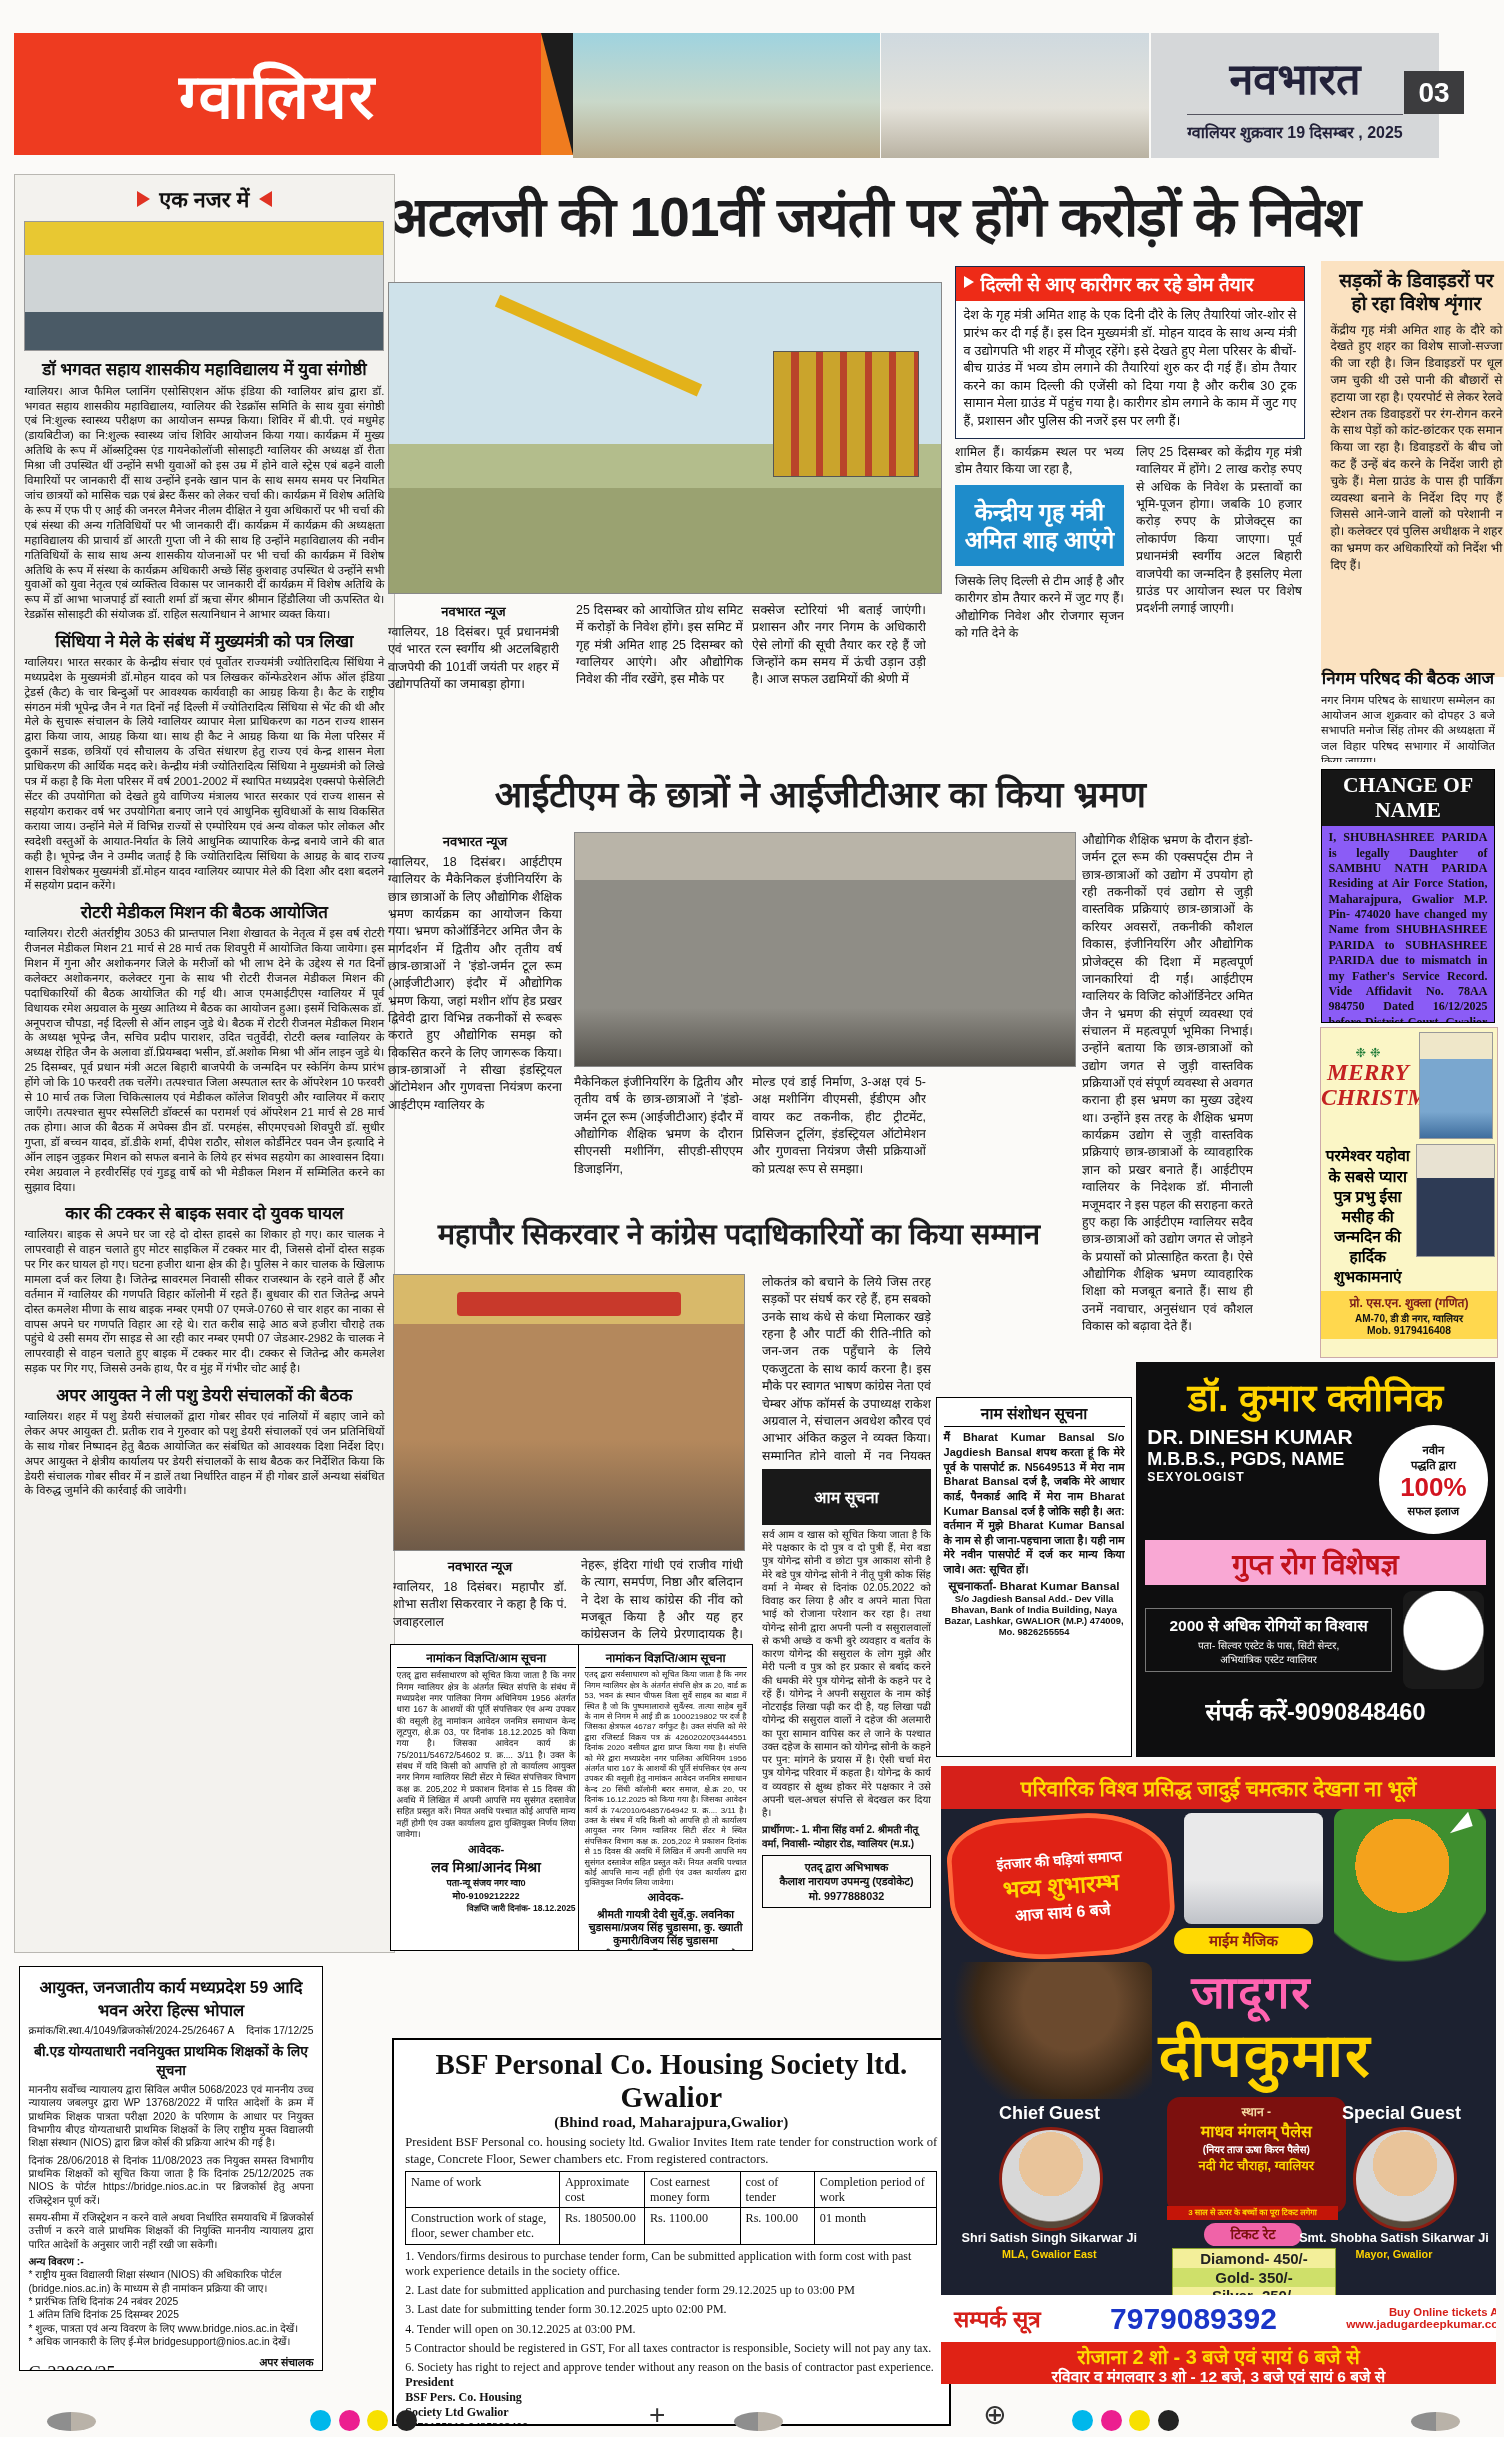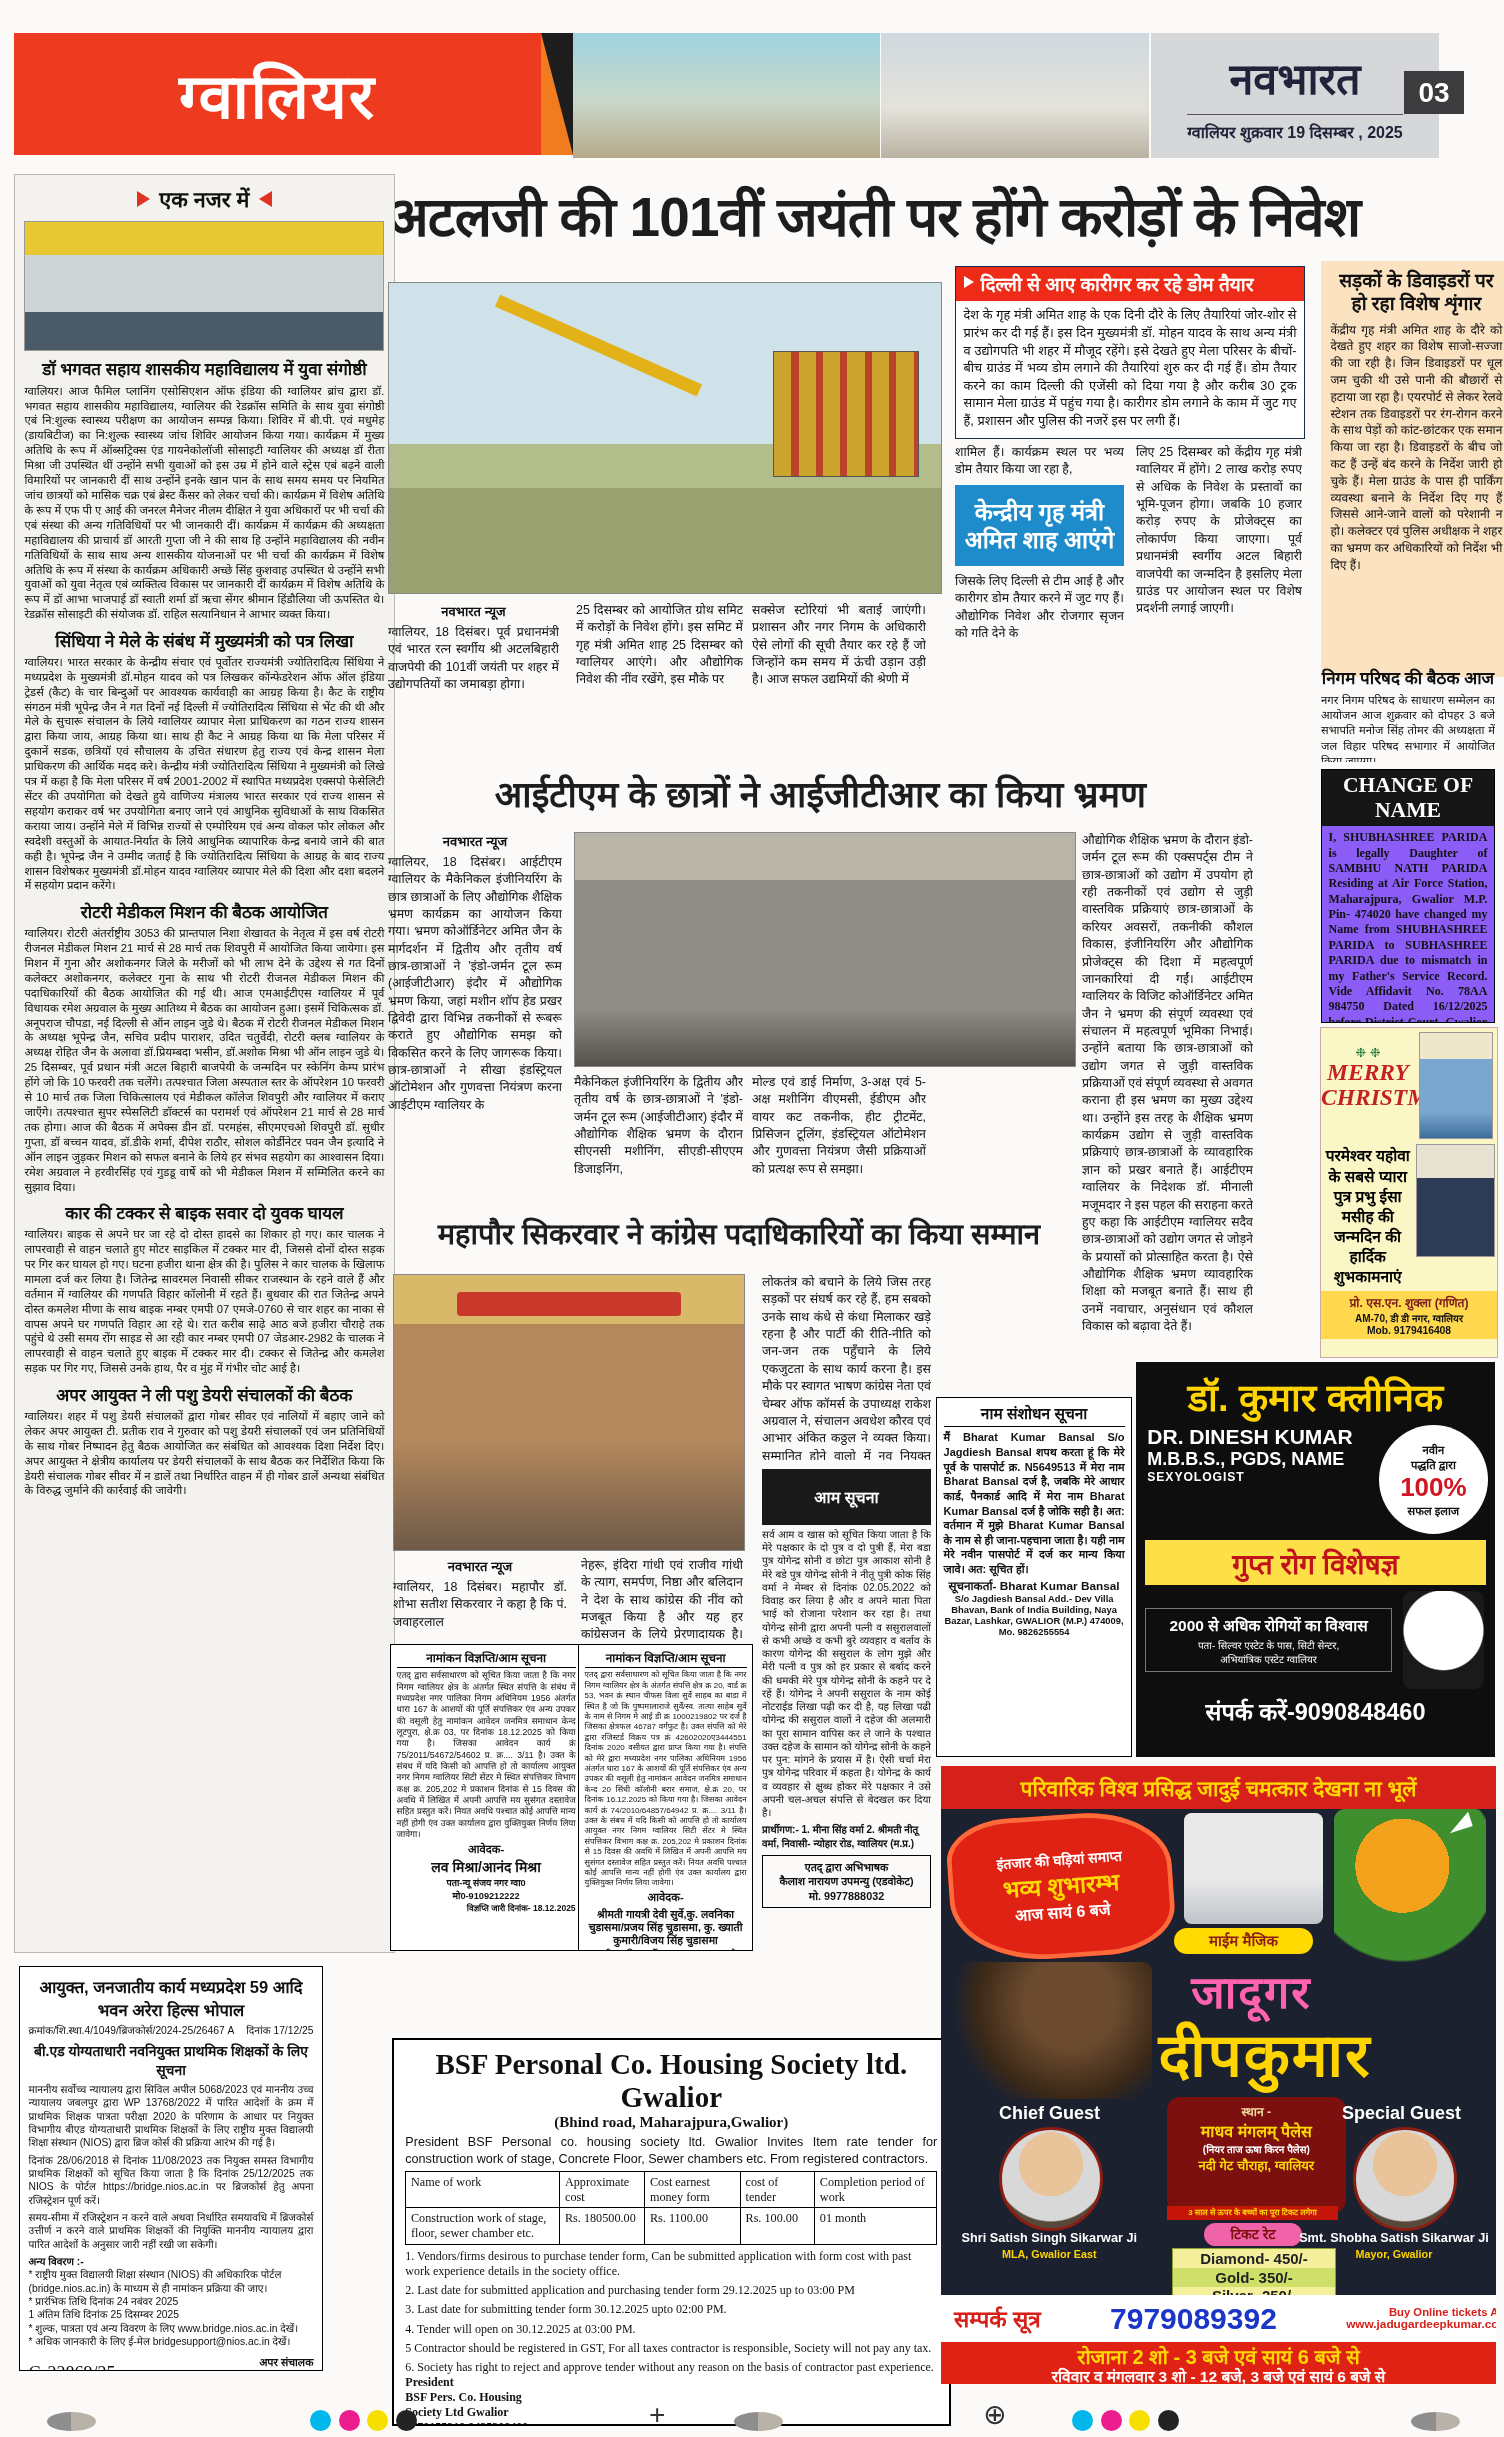--- a/index.html
+++ b/index.html
@@ -58,21 +58,21 @@
   .xmas-title{color:#c42222;font-family:"Liberation Serif",serif;font-weight:bold;font-style:italic;font-size:23.5px;text-align:center;line-height:1.05;}
   .holly{color:#1d7a36;font-size:13px;}
   .mary{background:linear-gradient(180deg,#efe7c9 0 25%,#7aa7cf 25% 75%,#3f6e9e 100%);border:0.9px solid #999;}
   .xwish{color:#000000;font-weight:bold;font-size:15.5px;line-height:1.3;text-align:center;}
   .prof{background:linear-gradient(180deg,#e8e2d2 0 30%,#2e3b55 30% 100%);border:0.9px solid #999;}
   .xband{background:#ffd84e;text-align:center;padding:2.8px 1.9px;}
 
   .kumar{background:#0e0e0f;color:#fff;}
   .kumar-title{color:#ffd400;font-size:38px;font-weight:900;text-align:center;}
   .badge{background:#fff;border-radius:50%;color:#111;display:flex;flex-direction:column;align-items:center;justify-content:center;text-align:center;}
-  .kyellow{background:#fde047;color:#c1121c;font-weight:900;text-align:center;}
+  .kyellow{background:#f9a8d4;color:#c1121c;font-weight:900;text-align:center;}
   .kcontact{color:#fff;font-weight:bold;text-align:center;font-size:23.5px;}
 
   .itm-head{font-size:36px;font-weight:900;text-align:center;color:#1d1d1f;}
   .mayor-head{font-size:29px;font-weight:900;text-align:center;color:#1d1d1f;}
   .itm-photo{background:linear-gradient(180deg,#b9b4a8 0 20%,#8f8d86 20% 75%,#55524c 100%);border:0.9px solid #888;}
   .mayor-photo{background:linear-gradient(180deg,#d8b96a 0 18%,#b4885c 18% 60%,#6e5a48 100%);border:0.9px solid #888;}
   .crane-photo{background:linear-gradient(180deg,#cfe2ea 0 52%,#b3bd8c 52% 66%,#9aa271 66% 100%);border:0.9px solid #888;}
   .crane-arm{position:absolute;left:18%;top:18%;width:40%;height:13px;background:#e3b219;transform:rotate(24deg);}
   .truck{position:absolute;right:4%;top:22%;width:26%;height:40%;background:repeating-linear-gradient(90deg,#caa42c 0 17px,#b9442a 17px 24.5px);border:1.9px solid #555;}
 
@@ -94,21 +94,21 @@
   .nios-t{font-size:16.5px;font-weight:bold;text-align:center;}
   .nios-ref{font-size:10.3px;display:flex;justify-content:space-between;margin-top:2.8px;}
   .nios-h2{font-size:14px;font-weight:bold;text-align:center;margin:3.8px 0;}
   .nios-b{font-size:10.3px;line-height:1.3;text-align:justify;margin-bottom:3.8px;}
   .nios-bullet{font-size:10.3px;line-height:1.3;}
   .gnum{font-size:18px;font-family:"Liberation Serif",serif;}
 
   .bsf{border:2.8px double #000;background:#fff;padding:7.5px 11.3px;}
   .bsf-t{font-family:"Liberation Serif",serif;font-size:29px;font-weight:bold;text-align:center;}
   .bsf-s{font-family:"Liberation Serif",serif;font-size:15px;font-weight:bold;text-align:center;}
-  .bsf-i{font-family:Liberation Sans, sans-serif;font-size:12.6px;line-height:1.3;text-align:justify;margin:3.8px 0;}
+  .bsf-i{font-family:Liberation Serif, serif;font-size:12.6px;line-height:1.3;text-align:justify;margin:3.8px 0;}
   table.bsf-tb{width:100%;border-collapse:collapse;font-family:"Liberation Serif",serif;}
   table.bsf-tb td,table.bsf-tb th{border:0.9px solid #000;font-size:12.2px;padding:2.8px 4.7px;text-align:left;vertical-align:top;font-weight:normal;}
   .bsf-n{font-family:"Liberation Serif",serif;font-size:12px;line-height:1.28;margin-top:3.8px;}
   .bsf-sig{font-family:Liberation Serif, serif;font-size:12px;font-weight:bold;line-height:1.25;}
 
   .magic{background:#1c2130;}
   .magic-top{background:#d6201a;color:#ffd900;font-weight:900;font-size:21px;text-align:center;padding:7.5px 0;}
   .burst{position:absolute;background:#e02215;border-radius:28% 40% 32% 45%;transform:rotate(-4deg);
          display:flex;flex-direction:column;align-items:center;justify-content:center;text-align:center;box-shadow:0 0 0 4.7px #ff6a3a inset;}
   .mime{background:linear-gradient(180deg,#e9e9ea 0 60%,#bfc2c8 100%);border-radius:7.5px;}

